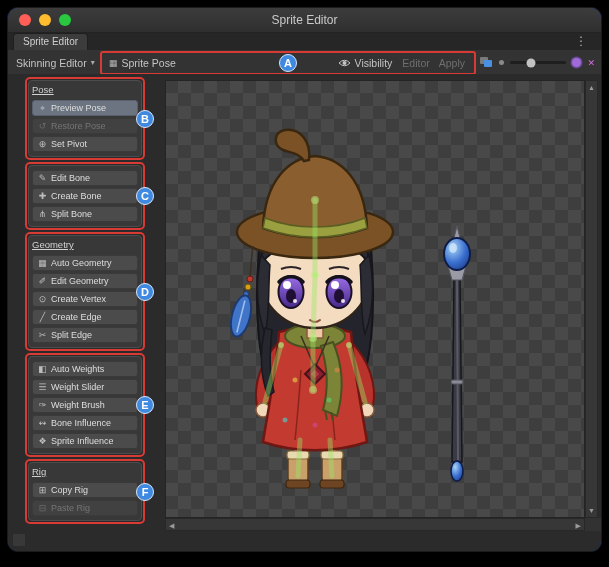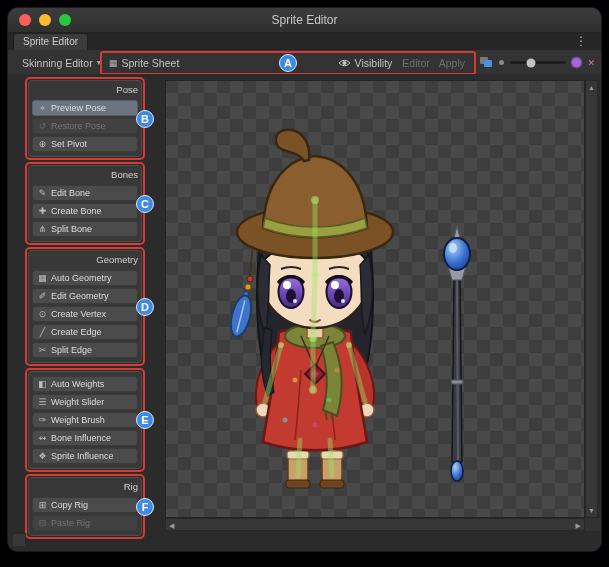--- a/index.html
+++ b/index.html
@@ -24,21 +24,21 @@
   .light.green { background:var(--traffic-green,#2ac840); }
   .wtitle { position:absolute; left:0; right:0; text-align:center; color:#c9c9c9; font-size:12px; }
   
   .tabstrip { height:17px; background:#262626; position:relative; display:flex; align-items:flex-end; }
   .tab { margin-left:5px; background:#3c3c3c; color:#cfcfcf; font-size:10px;
     padding:2px 9px 3px; border-radius:4px 4px 0 0; border:1px solid #1f1f1f; border-bottom:none; }
   .kebab { position:absolute; right:14px; top:2px; color:#b5b5b5; font-size:12px; line-height:12px; }
   
   .toolbar { height:25px; background:#333; border-bottom:1px solid #232323;
     position:relative; display:flex; align-items:center; font-size:10.5px; color:#c4c4c4; }
-  .mode-dd { margin-left:14px; display:flex; align-items:center; gap:4px; cursor:default; }
+  .mode-dd { margin-left:8px; display:flex; align-items:center; gap:4px; cursor:default; }
   .caret { font-size:8px; color:#aaa; }
   .tb-anno { position:absolute; left:92px; top:1px; width:372px; height:20px;
     border:2px solid var(--annotation-red,#d83a34); border-radius:3px;
     display:flex; align-items:center; }
   .ss { display:flex; align-items:center; gap:4px; margin-left:7px; }
   .ssicon { font-size:9px; color:#b5b5b5; }
   .sp { flex:1; }
   .vis { display:flex; align-items:center; gap:4px; margin-right:10px; }
   .tbbtn { margin-right:9px; color:#c4c4c4; }
   .tbbtn.disabled { color:#6f6f6f; }
@@ -57,21 +57,21 @@
   .ztrack { width:56px; height:3px; background:#1e1e1e; border-radius:2px; position:relative; }
   .zknob { position:absolute; left:36%; top:50%; transform:translate(-50%,-50%);
     width:9px; height:9px; background:#c2c2c2; border-radius:50%; }
   .xicon { color:#d86ad8; font-size:9px; }
   
   .content { position:absolute; top:66px; left:0; right:0; bottom:0; background:#2b2b2b; }
   .sidebar { position:absolute; left:0; top:0; bottom:0; width:157px; background:#2b2b2b; }
   .group { position:relative; margin:0 0 8px 20px; width:114px; box-sizing:border-box;
     background:#383838; border:1px solid #4c4c4c; border-radius:4px; padding:2px 3px 4px; }
   .group.first { margin-top:6px; }
-  .gtitle { text-align:right; color:#d2d2d2; font-size:9.5px; padding:1px 0 3px; }
+  .gtitle { text-align:left; color:#d2d2d2; font-size:9.5px; padding:1px 0 3px;text-decoration:underline; }
   .sbtn { display:flex; align-items:center; gap:3px; height:16px; margin-top:2px;
     background:#4b4b4b; border:1px solid #3a3a3a; border-radius:3px; padding:0 4px;
     color:#dedede; font-size:9px; box-sizing:border-box; white-space:nowrap; overflow:hidden; }
   .sbtn.active { background:#6b7480; border-color:#58606c; }
   .sbtn.disabled { color:#757575; background:#414141; }
   .bicon { width:11px; text-align:center; font-size:9px; color:#bdbdbd; flex:0 0 auto; }
   .sbtn.disabled .bicon { color:#6a6a6a; }
   .anno-box { position:absolute; left:-4px; top:-4px; right:-4px; bottom:-4px;
     border:2px solid var(--annotation-red,#d83a34); border-radius:5px; pointer-events:none; }
   .group .anno-circle { position:absolute; right:-13px; top:50%; transform:translateY(-50%); }
@@ -116,21 +116,21 @@
 
   <div class="toolbar">
     <div class="mode-dd">
       <span>Skinning Editor</span>
       <span class="caret">▾</span>
     </div>
 
     <div class="tb-anno">
       <div class="ss">
         <span class="ssicon">▦</span>
-        <span>Sprite Sheet</span>
+        <span>Sprite Pose</span>
       </div>
       <div class="sp"></div>
       <div class="vis">
         <svg width="13" height="10" viewBox="0 0 13 10">
           <path d="M1 5 Q6.5 -0.5 12 5 Q6.5 10.5 1 5 Z" fill="none" stroke="#c4c4c4" stroke-width="1"></path>
           <circle cx="6.5" cy="5" r="2" fill="#c4c4c4"></circle>
         </svg>
         <span>Visibility</span>
       </div>
       <div class="tbbtn disabled">Editor</div>
@@ -170,21 +170,20 @@
         </div>
         <div class="sbtn">
           <span class="bicon">⊕</span>
           <span class="blabel">Set Pivot</span>
         </div>
       </div>
 
       <div class="group">
         <div class="anno-box"></div>
         <div class="anno-circle">C</div>
-        <div class="gtitle">Bones</div>
         <div class="sbtn">
           <span class="bicon">✎</span>
           <span class="blabel">Edit Bone</span>
         </div>
         <div class="sbtn">
           <span class="bicon">✚</span>
           <span class="blabel">Create Bone</span>
         </div>
         <div class="sbtn">
           <span class="bicon">⋔</span>

